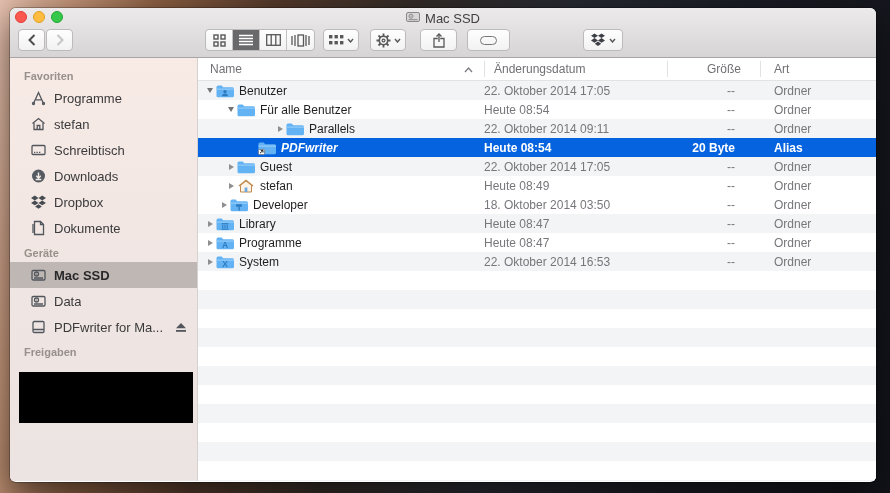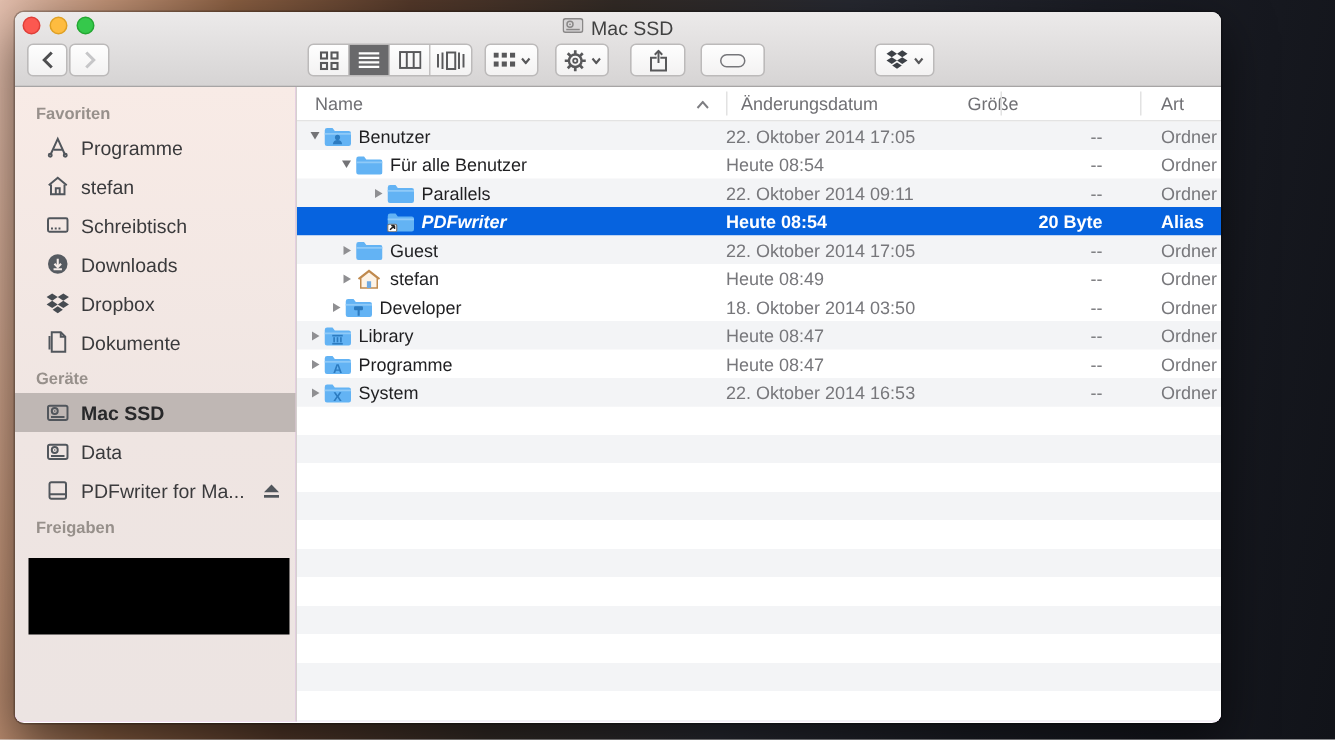--- a/index.html
+++ b/index.html
@@ -3,21 +3,21 @@
 <meta charset="utf-8">
 <style>
   * { margin:0; padding:0; box-sizing:border-box; }
   html,body { width:890px; height:493px; overflow:hidden; }
   body {
     font-family:"Liberation Sans","DejaVu Sans",sans-serif;
     background:
       linear-gradient(100deg,#e3bfae 0%,#c29478 7%,#8a5f42 16%,#54392a 28%,#332b26 42%,#272931 58%,#1b1d25 75%,#111319 100%);
   }
   .window {
-    position:absolute; left:10px; top:8px; width:804px; height:474px;
+    position:absolute; left:10px; top:8px; width:866px; height:474px;
     border-radius:6px; overflow:hidden;
     box-shadow:0 12px 34px rgba(0,0,0,.55), 0 0 0 1px rgba(0,0,0,.25);
     background:#fff;
   }
   
   .chrome {
     position:relative; height:50px;
     background:linear-gradient(#eceaea,#d6d4d4);
     border-bottom:1px solid #a7a5a5;
   }
@@ -388,21 +388,21 @@
                   <path d="M0.5 3 q0-1.6 1.6-1.6 h3.6 l1.5 1.9 h9.3 q1.5 0 1.5 1.5 v7 q0 1.5-1.5 1.5 h-14.5 q-1.5 0-1.5-1.5 z" fill="#63b3f4"></path>
                   <path d="M0.5 4.6 h17.5 v1.2 h-17.5 z" fill="#8fcaf8"></path>
                 </svg></span>
               <span>Für alle Benutzer</span>
             </div>
             <div class="c-date dim">Heute 08:54</div>
             <div class="c-size dim">--</div>
             <div class="c-kind dim">Ordner</div>
           </div>
           <div class="row gray">
-            <div class="c-name" style="padding-left: 48px;">
+            <div class="c-name" style="padding-left: 76px;">
               <span class="tri">
                 <span class="tri-r"></span>
               </span>
               <span class="fico"><svg width="18" height="14" viewBox="0 0 18 14">
                   <path d="M0.5 3 q0-1.6 1.6-1.6 h3.6 l1.5 1.9 h9.3 q1.5 0 1.5 1.5 v7 q0 1.5-1.5 1.5 h-14.5 q-1.5 0-1.5-1.5 z" fill="#63b3f4"></path>
                   <path d="M0.5 4.6 h17.5 v1.2 h-17.5 z" fill="#8fcaf8"></path>
                 </svg></span>
               <span>Parallels</span>
             </div>
             <div class="c-date dim">22. Oktober 2014 09:11</div>

